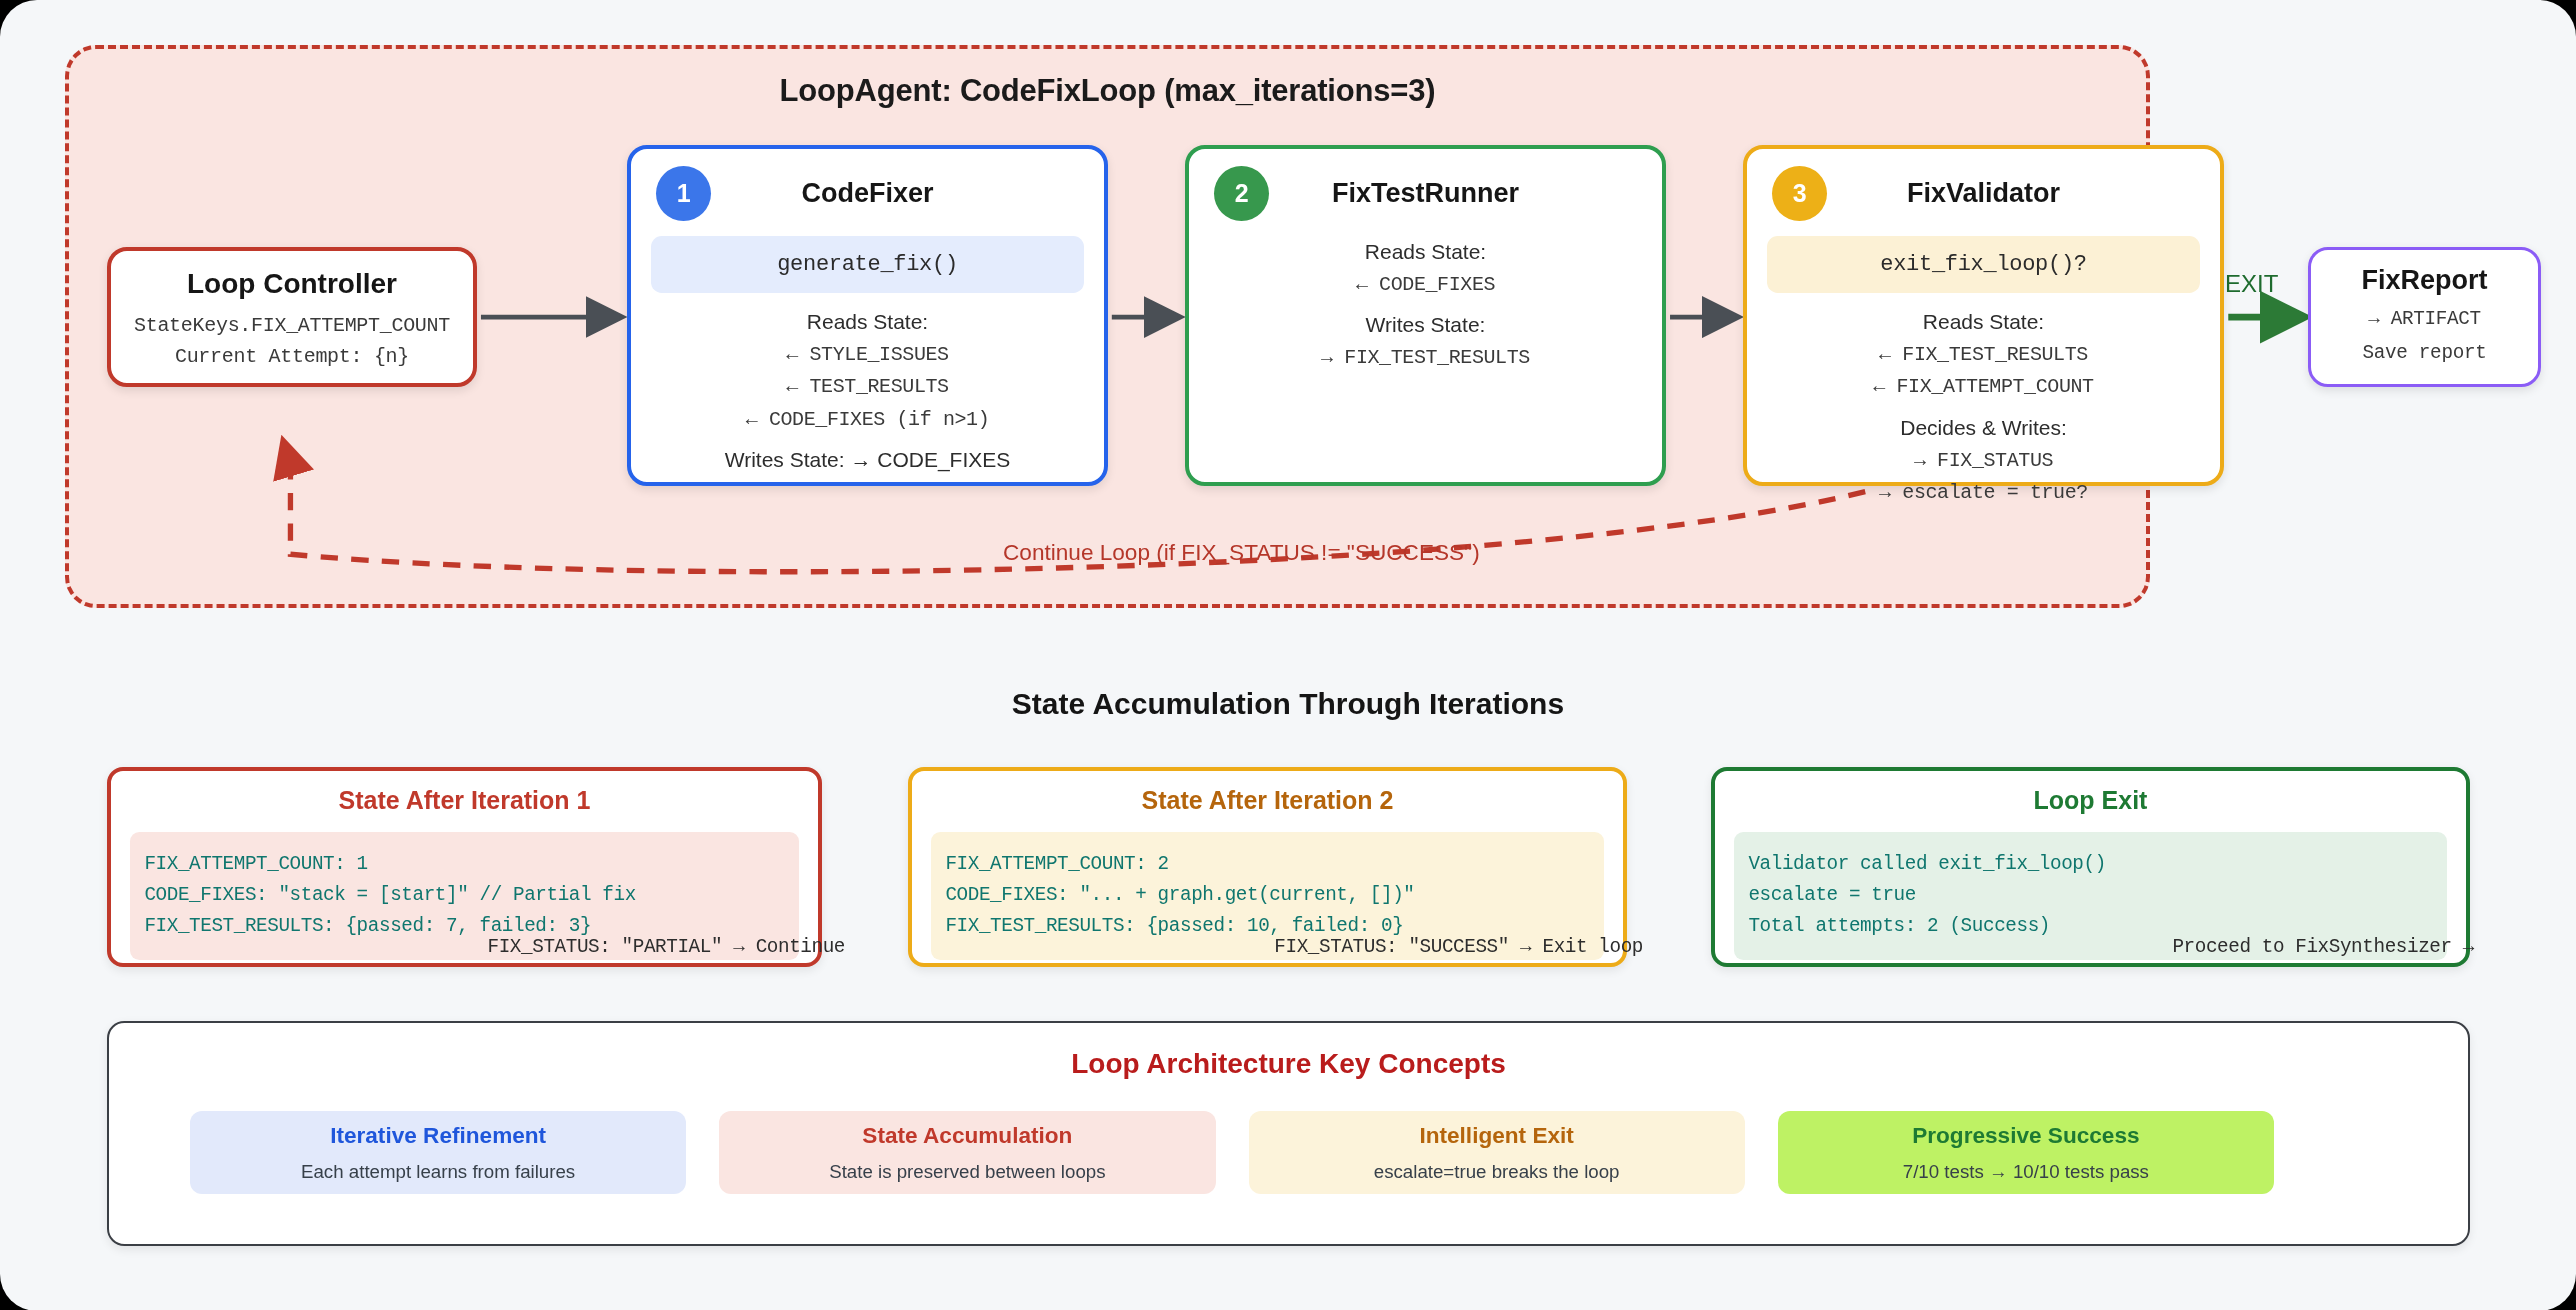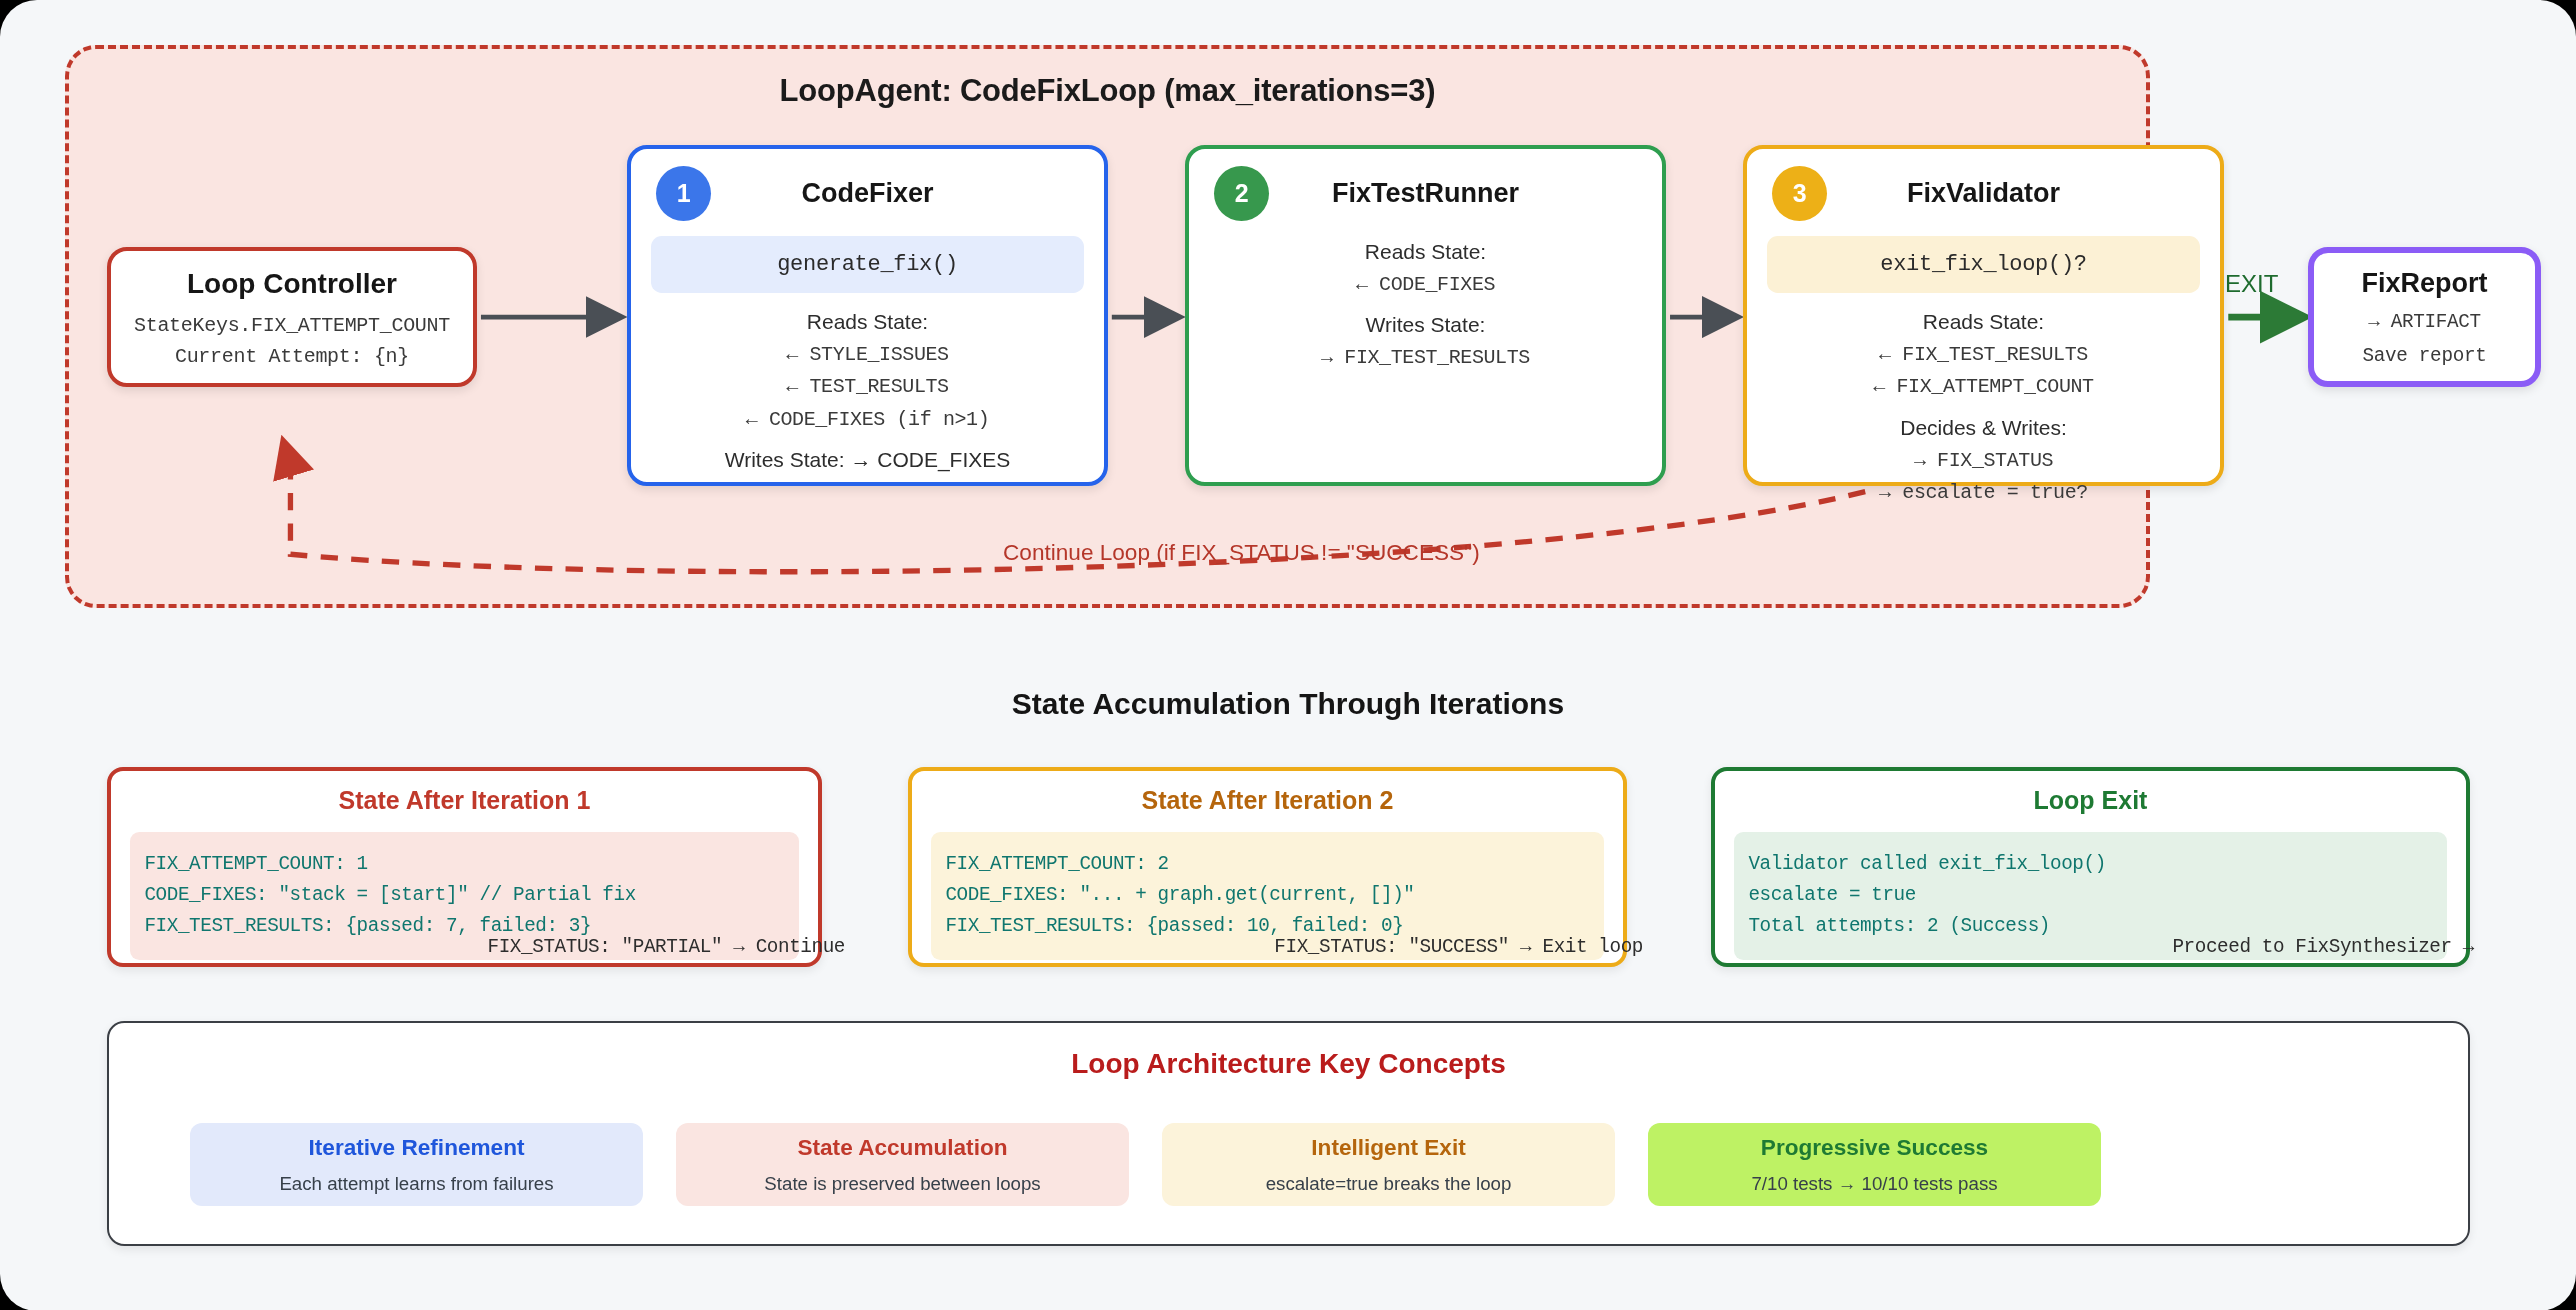--- a/index.html
+++ b/index.html
@@ -166,21 +166,21 @@
     margin-top: 9.3px;
     letter-spacing: -0.4px;
   }
 
   
   #fix-report {
     left: 2308px;
     top: 247px;
     width: 233px;
     height: 140px;
-    border: 6px solid #8b5cf6;
+    border: 3px solid #8b5cf6;
   }
   #fix-report .node-title { margin-top: 14.7px; font-size: 27px; }
   #fix-report .fr-line {
     text-align: center;
     font-size: 19.3px;
     color: #3a3a3a;
     margin-top: 12px;
     letter-spacing: -0.3px;
   }
 
@@ -290,22 +290,22 @@
   #kc-heading {
     text-align: center;
     font-size: 28px;
     font-weight: bold;
     color: #b91c1c;
     margin-top: 25px;
   }
   .kc-row {
     position: absolute;
     left: 81px;
-    top: 100px;
-    width: 1911px;
+    top: 88px;
+    width: 2084px;
     display: flex;
     gap: 33px;
   }
   .kc-card {
     flex: 1;
     height: 83px;
     border-radius: 12px;
     display: flex;
     flex-direction: column;
     align-items: center;

